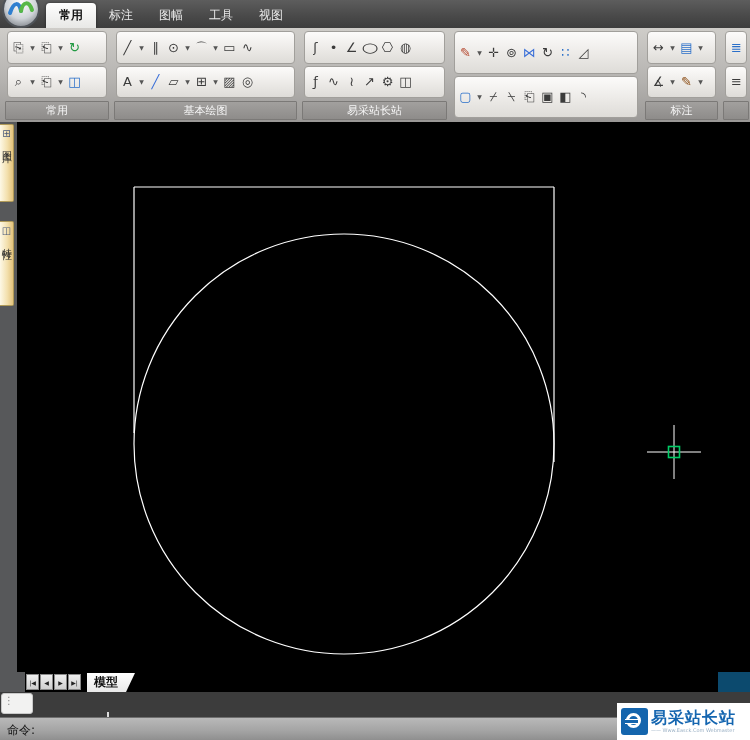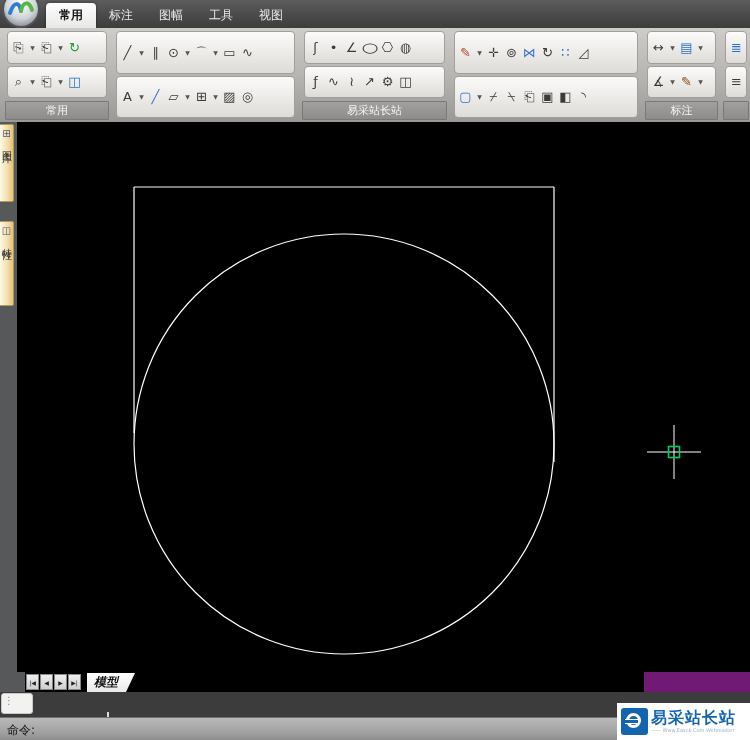--- a/index.html
+++ b/index.html
@@ -1,18 +1,18 @@
 <!DOCTYPE html>
 <html><head>
 <meta charset="utf-8">
 <style>
   html,body{margin:0;padding:0;background:#222;}
   .app{position:relative;width:750px;height:740px;overflow:hidden;
        font-family:"DejaVu Sans","Liberation Sans",sans-serif;
-       background:#701a75;user-select:none;}
+       background:#0c4a6e;user-select:none;}
 
   
   .titlebar{position:absolute;left:0;top:0;width:750px;height:28px;
             background:linear-gradient(180deg,#5d5d5d 0%,#4a4a4a 55%,#3d3d3d 100%);
             border-bottom:1px solid #2e2e2e;}
   .orb{position:absolute;left:1px;top:-11px;width:40px;height:40px;}
   .tabs{position:absolute;left:46px;top:3px;height:25px;display:flex;}
   .tab{height:25px;line-height:25px;padding:0 13px;font-size:12px;color:#e9e9e9;
        cursor:default;white-space:nowrap;}
   .tab.active{background:linear-gradient(180deg,#fefefe,#e8e8e6);
@@ -46,21 +46,21 @@
             border:1px solid #b29а55;border:1px solid #b09a58;border-left:none;
             border-radius:0 2px 2px 0;display:flex;flex-direction:column;align-items:center;
             padding-top:3px;box-sizing:border-box;cursor:default;}
   .side-tab .sicon{font-size:10px;color:#4a5a7a;line-height:12px;}
   .side-tab .slabel{writing-mode:vertical-rl;text-orientation:upright;font-size:10px;
                     color:#2b2b2b;letter-spacing:2px;margin-top:3px;}
   .canvas{position:absolute;left:17px;top:0;width:733px;height:550px;background:#000;}
   .canvas svg{position:absolute;left:0;top:0;}
 
   
-  .sheetbar{position:absolute;left:0;top:672px;width:644px;height:20px;background:#000;font-style:italic;}
+  .sheetbar{position:absolute;left:0;top:672px;width:718px;height:20px;background:#000;}
   .sheet-spacer{position:absolute;left:0;top:0;width:25px;height:20px;background:#57585a;}
   .navbtns{position:absolute;left:26px;top:2px;display:flex;gap:1px;}
   .navbtn{width:13px;height:16px;background:linear-gradient(180deg,#efefef,#cfcfcf);
           border:1px solid #8a8a8a;box-sizing:border-box;font-size:6px;color:#222;
           display:flex;align-items:center;justify-content:center;cursor:default;}
   .sheet-tab{position:absolute;left:87px;top:1px;height:19px;width:48px;
              background:linear-gradient(180deg,#ffffff,#e9e9e9);
              clip-path:polygon(0 0,100% 0,calc(100% - 9px) 100%,0 100%);
              font-size:12px;font-weight:bold;color:#111;line-height:19px;
              padding-left:7px;box-sizing:border-box;cursor:default;}
@@ -190,20 +190,21 @@
             </div>
             <div class="ddarrow">▼</div>
             <div class="rbtn">
               <span class="glyph">▨</span>
             </div>
             <div class="rbtn">
               <span class="glyph">◎</span>
             </div>
           </div>
         </div>
+        <div class="panel-label">基本绘图</div>
       </div>
       <div class="panel" style="left: 301px; width: 147px;">
         <div class="strips">
           <div class="strip">
             <div class="rbtn">
               <span class="glyph">ʃ</span>
             </div>
             <div class="rbtn">
               <span class="glyph">•</span>
             </div>

